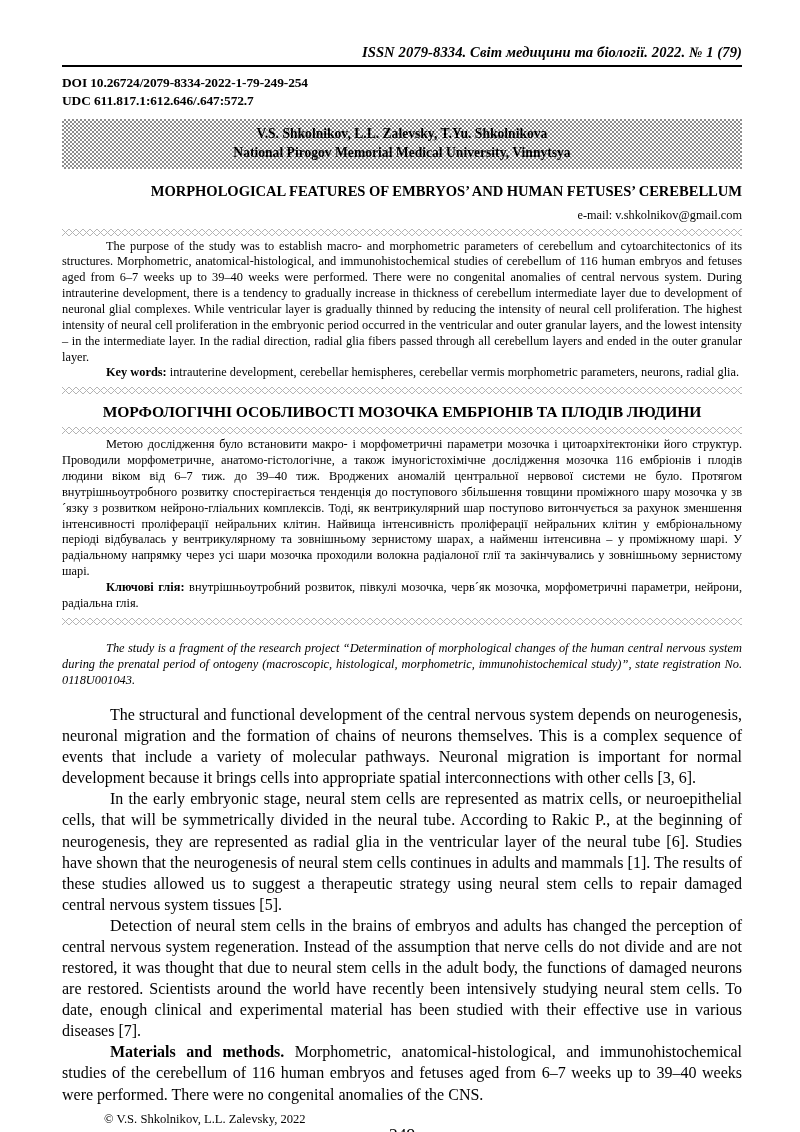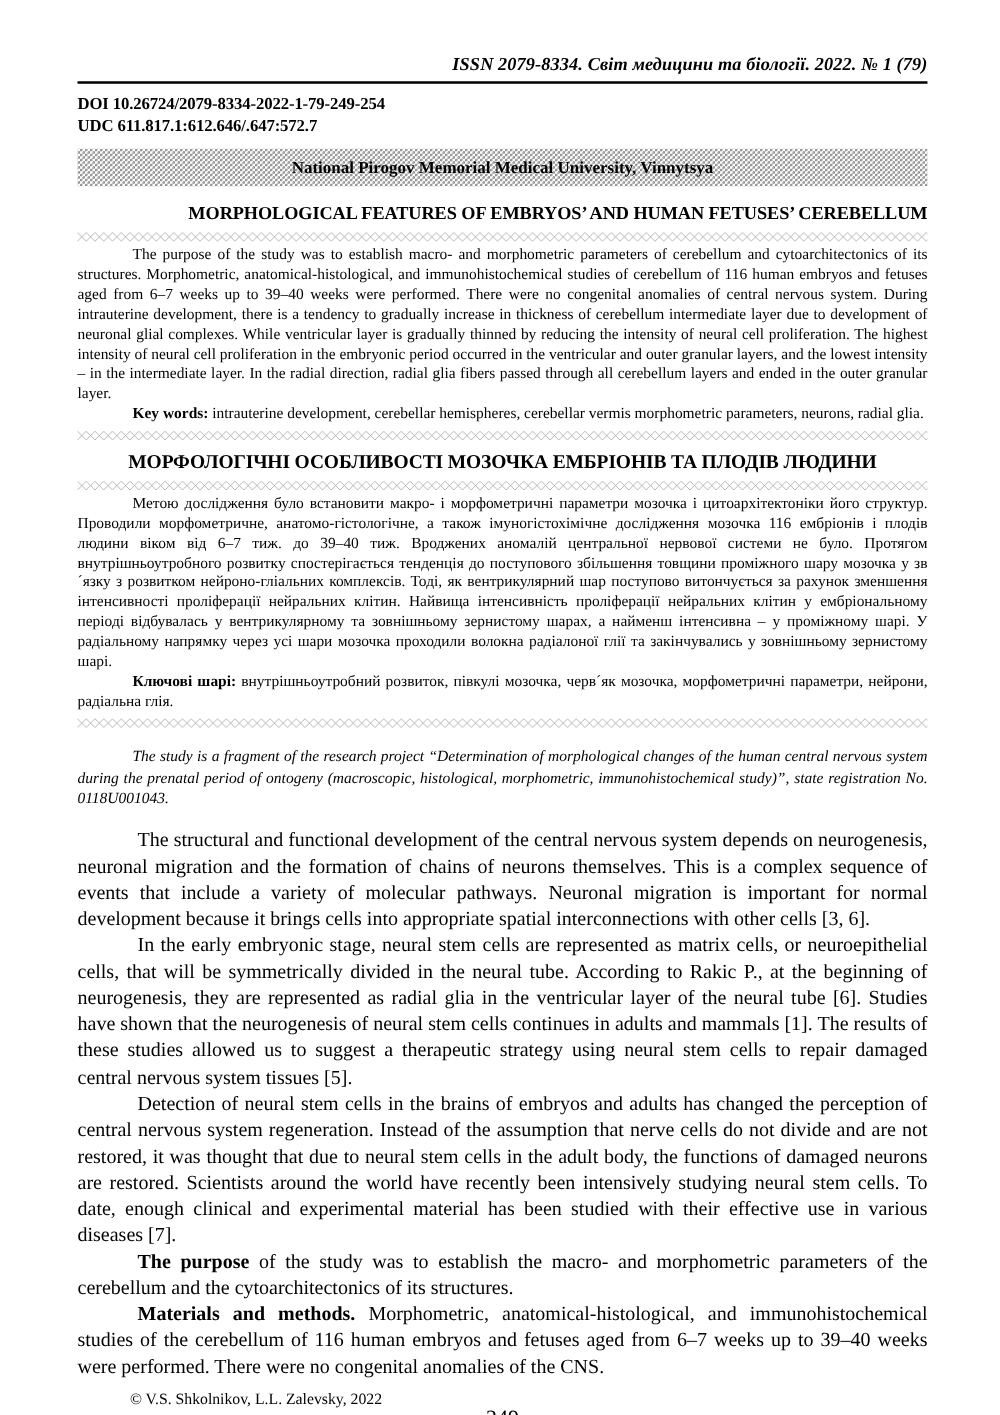--- a/index.html
+++ b/index.html
@@ -174,55 +174,56 @@
 
     <div class="running-head">ISSN 2079-8334. Світ медицини та біології. 2022. № 1 (79)</div>
     <div class="rule-thick"></div>
 
     <div class="ident">
       <div>DOI 10.26724/2079-8334-2022-1-79-249-254</div>
       <div>UDC 611.817.1:612.646/.647:572.7</div>
     </div>
 
     <div class="author-band">
+      <span class="ln">V.S. Shkolnikov, L.L. Zalevsky, T.Yu. Shkolnikova</span>
       <span class="ln">National Pirogov Memorial Medical University, Vinnytsya</span>
     </div>
 
     <div class="article-title">MORPHOLOGICAL FEATURES OF EMBRYOS’ AND HUMAN FETUSES’ CEREBELLUM</div>
 
+    <div class="email">e-mail: v.shkolnikov@gmail.com</div>
 
     <div class="zig"></div>
 
     <div class="abstract">
       <p>The purpose of the study was to establish macro- and morphometric parameters of cerebellum and cytoarchitectonics of its structures. Morphometric, anatomical-histological, and immunohistochemical studies of cerebellum of 116 human embryos and fetuses aged from 6–7 weeks up to 39–40 weeks were performed. There were no congenital anomalies of central nervous system. During intrauterine development, there is a tendency to gradually increase in thickness of cerebellum intermediate layer due to development of neuronal glial complexes. While ventricular layer is gradually thinned by reducing the intensity of neural cell proliferation. The highest intensity of neural cell proliferation in the embryonic period occurred in the ventricular and outer granular layers, and the lowest intensity – in the intermediate layer. In the radial direction, radial glia fibers passed through all cerebellum layers and ended in the outer granular layer.</p>
       <p class="kw"><span class="kwlabel">Key words:</span><span> intrauterine development, cerebellar hemispheres, cerebellar vermis morphometric parameters, neurons, radial glia.</span></p>
     </div>
 
     <div class="zig"></div>
 
     <div class="ua-title">МОРФОЛОГІЧНІ ОСОБЛИВОСТІ МОЗОЧКА ЕМБРІОНІВ ТА ПЛОДІВ ЛЮДИНИ</div>
 
     <div class="zig"></div>
 
     <div class="abstract">
       <p>Метою дослідження було встановити макро- і морфометричні параметри мозочка і цитоархітектоніки його структур. Проводили морфометричне, анатомо-гістологічне, а також імуногістохімічне дослідження мозочка 116 ембріонів і плодів людини віком від 6–7 тиж. до 39–40 тиж. Вроджених аномалій центральної нервової системи не було. Протягом внутрішньоутробного розвитку спостерігається тенденція до поступового збільшення товщини проміжного шару мозочка у зв´язку з розвитком нейроно-гліальних комплексів. Тоді, як вентрикулярний шар поступово витончується за рахунок зменшення інтенсивності проліферації нейральних клітин. Найвища інтенсивність проліферації нейральних клітин у ембріональному періоді відбувалась у вентрикулярному та зовнішньому зернистому шарах, а найменш інтенсивна – у проміжному шарі. У радіальному напрямку через усі шари мозочка проходили волокна радіалоної глії та закінчувались у зовнішньому зернистому шарі.</p>
-      <p class="kw"><span class="kwlabel">Ключові шарі:</span><span> внутрішньоутробний розвиток, півкулі мозочка, черв´як мозочка, морфометричні параметри, нейрони, радіальна глія.</span></p>
+      <p class="kw"><span class="kwlabel">Ключові глія:</span><span> внутрішньоутробний розвиток, півкулі мозочка, черв´як мозочка, морфометричні параметри, нейрони, радіальна глія.</span></p>
     </div>
 
     <div class="zig"></div>
 
     <div class="note">
       <p>The study is a fragment of the research project “Determination of morphological changes of the human central nervous system during the prenatal period of ontogeny (macroscopic, histological, morphometric, immunohistochemical study)”, state registration No. 0118U001043.</p>
     </div>
 
     <div class="body-text">
       <p><b></b><span>The structural and functional development of the central nervous system depends on neurogenesis, neuronal migration and the formation of chains of neurons themselves. This is a complex sequence of events that include a variety of molecular pathways. Neuronal migration is important for normal development because it brings cells into appropriate spatial interconnections with other cells [3, 6].</span></p>
       <p><b></b><span>In the early embryonic stage, neural stem cells are represented as matrix cells, or neuroepithelial cells, that will be symmetrically divided in the neural tube. According to Rakic P., at the beginning of neurogenesis, they are represented as radial glia in the ventricular layer of the neural tube [6]. Studies have shown that the neurogenesis of neural stem cells continues in adults and mammals [1]. The results of these studies allowed us to suggest a therapeutic strategy using neural stem cells to repair damaged central nervous system tissues [5].</span></p>
       <p><b></b><span>Detection of neural stem cells in the brains of embryos and adults has changed the perception of central nervous system regeneration. Instead of the assumption that nerve cells do not divide and are not restored, it was thought that due to neural stem cells in the adult body, the functions of damaged neurons are restored. Scientists around the world have recently been intensively studying neural stem cells. To date, enough clinical and experimental material has been studied with their effective use in various diseases [7].</span></p>
-      <p><b>The purpose</b><span> of the study was to establish the macro- and morphometric parameters of the cerebellum and the cytoarchitectonics of its structures.</span></p>
       <p><b>Materials and methods.</b><span> Morphometric, anatomical-histological, and immunohistochemical studies of the cerebellum of 116 human embryos and fetuses aged from 6–7 weeks up to 39–40 weeks were performed. There were no congenital anomalies of the CNS.</span></p>
 
     </div>
 
   </div>
 
   <div class="footer">
     <div class="copyright">©  V.S. Shkolnikov, L.L. Zalevsky, 2022</div>
     <div class="folio">249</div>
   </div>

